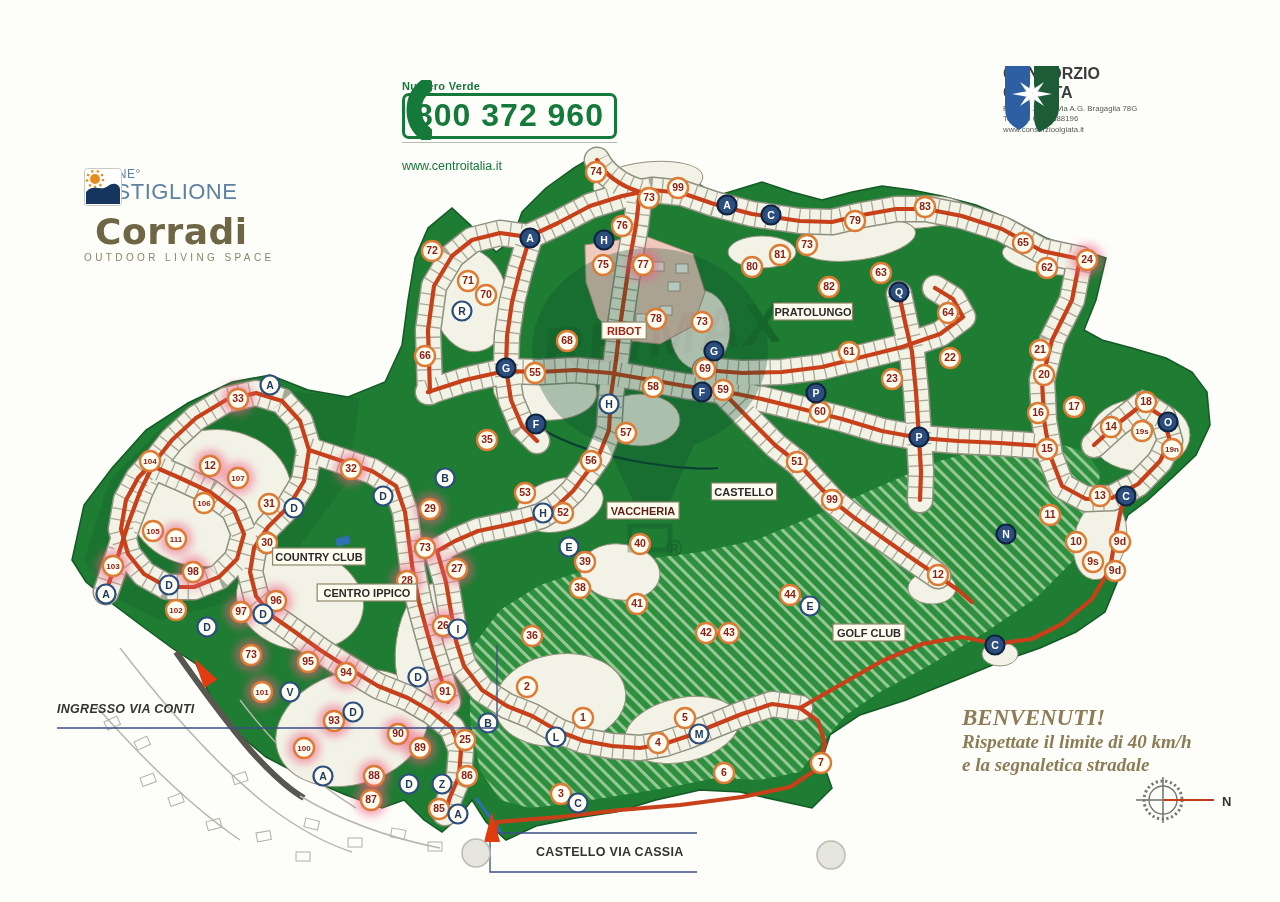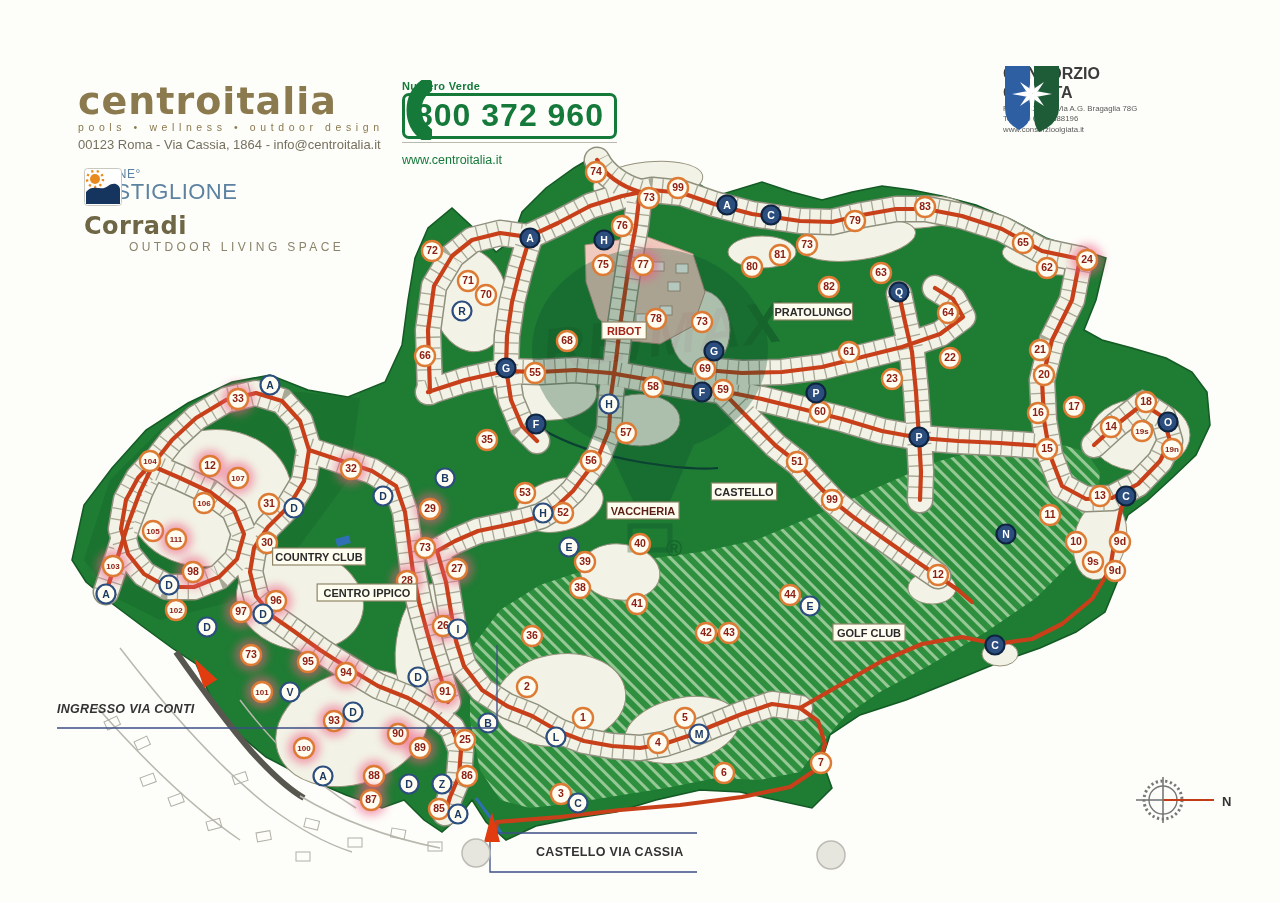--- a/index.html
+++ b/index.html
@@ -12,33 +12,33 @@
   .brand-name{font-size:38px;font-weight:bold;color:#8b7a4e;letter-spacing:1px;line-height:1;
               font-family:"DejaVu Sans",sans-serif;}
   .brand-tag{font-size:10.5px;letter-spacing:4.6px;color:#8b7a4e;margin-top:1px;}
   .brand-addr{font-size:13px;color:#77705e;margin-top:4px;}
   
   .verde{position:absolute;left:398px;top:80px;color:#15793a;display:flex;align-items:flex-start;}
   .verde-col{margin-left:4px;}
   .verde-label{font-size:11px;font-weight:bold;letter-spacing:.3px;}
   .verde-box{border:3px solid #15793a;border-radius:7px;padding:1px 10px 2px;font-size:32px;
              font-weight:bold;display:inline-block;margin-top:1px;letter-spacing:1px;}
-  .verde-site{font-size:12.5px;margin-top:3px;border-top:1px solid #b9b9af;padding-top:10px;}
+  .verde-site{font-size:12.5px;margin-top:3px;border-top:1px solid #b9b9af;padding-top:16px;}
   
   .consorzio{position:absolute;left:1003px;top:64px;display:flex;gap:12px;}
   .cons-name{font-size:16px;font-weight:bold;color:#3c3c3c;line-height:1.2;}
   .cons-line{font-size:7.8px;color:#5a5a5a;margin-top:1.5px;}
   
   .piscine{position:absolute;left:84px;top:168px;display:flex;gap:7px;align-items:flex-start;}
   .pisc1{font-size:12px;color:#5d82a0;letter-spacing:.5px;line-height:1;}
   .pisc2{font-size:22px;color:#5d82a0;letter-spacing:.5px;line-height:1.05;}
   .corradi{position:absolute;left:84px;top:214px;}
-  .corr-name{font-size:24px;font-weight:bold;color:#6e6644;letter-spacing:.5px;line-height:1;
-             font-family:"DejaVu Sans",sans-serif;}
-  .corr-tag{font-size:12px;letter-spacing:3.4px;color:#8b836a;margin-top:2px;margin-left:45px;}
+  .corr-name{font-size:36px;font-weight:bold;color:#6e6644;letter-spacing:.5px;line-height:1;
+             font-family:"DejaVu Sans",sans-serif;margin-left:11px;}
+  .corr-tag{font-size:10px;letter-spacing:3.4px;color:#8b836a;margin-top:2px;}
   
   .welcome{position:absolute;left:962px;top:704px;color:#8d7c55;
            font-family:"Liberation Serif",serif;font-style:italic;font-weight:bold;line-height:1.18;}
   .w1{font-size:23px;}.w2,.w3{font-size:19px;}
   
   .ingresso{position:absolute;font-size:12.5px;font-weight:bold;color:#333;letter-spacing:.3px;}
   #ing-conti{left:57px;top:702px;font-style:italic;}
   #ing-cassia{left:536px;top:845px;}
 </style>
 </head>
@@ -834,25 +834,20 @@
         <text x="1222" y="806" font-size="13" font-weight="bold" fill="#333">N</text>
       </g>
 
       <g>
         <circle cx="476" cy="853" r="14" fill="#e6e6df" stroke="#bcbcb3" stroke-width="1.5"></circle>
         <circle cx="831" cy="855" r="14" fill="#e6e6df" stroke="#bcbcb3" stroke-width="1.5"></circle>
       </g>
     </g>
   </svg>
 
-  <div class="brand">
-    <div class="brand-name">centroitalia</div>
-    <div class="brand-tag">pools • wellness • outdoor design</div>
-    <div class="brand-addr">00123 Roma - Via Cassia, 1864 - info@centroitalia.it</div>
-  </div>
 
   <div class="verde">
     <svg width="34" height="60" viewBox="0 0 34 60">
       <path d="M28,6 A30,30 0 0 0 28,54" fill="none" stroke="#15793a" stroke-width="15" stroke-linecap="round"></path>
     </svg>
     <div class="verde-col">
       <div class="verde-label">Numero Verde</div>
       <div class="verde-box">800 372 960</div>
       <div class="verde-site">www.centroitalia.it</div>
     </div>
@@ -895,17 +890,22 @@
       <div class="pisc1">PISCINE°</div>
       <div class="pisc2">CASTIGLIONE</div>
     </div>
   </div>
 
   <div class="corradi">
     <div class="corr-name">Corradi</div>
     <div class="corr-tag">OUTDOOR LIVING SPACE</div>
   </div>
 
+  <div class="welcome">
+    <div class="w1">BENVENUTI!</div>
+    <div class="w2">Rispettate il limite di 40 km/h</div>
+    <div class="w3">e la segnaletica stradale</div>
+  </div>
 
   <div class="ingresso" id="ing-conti">INGRESSO VIA CONTI</div>
   <div class="ingresso" id="ing-cassia">CASTELLO VIA CASSIA</div>
 
 </div>
 
 </body></html>

